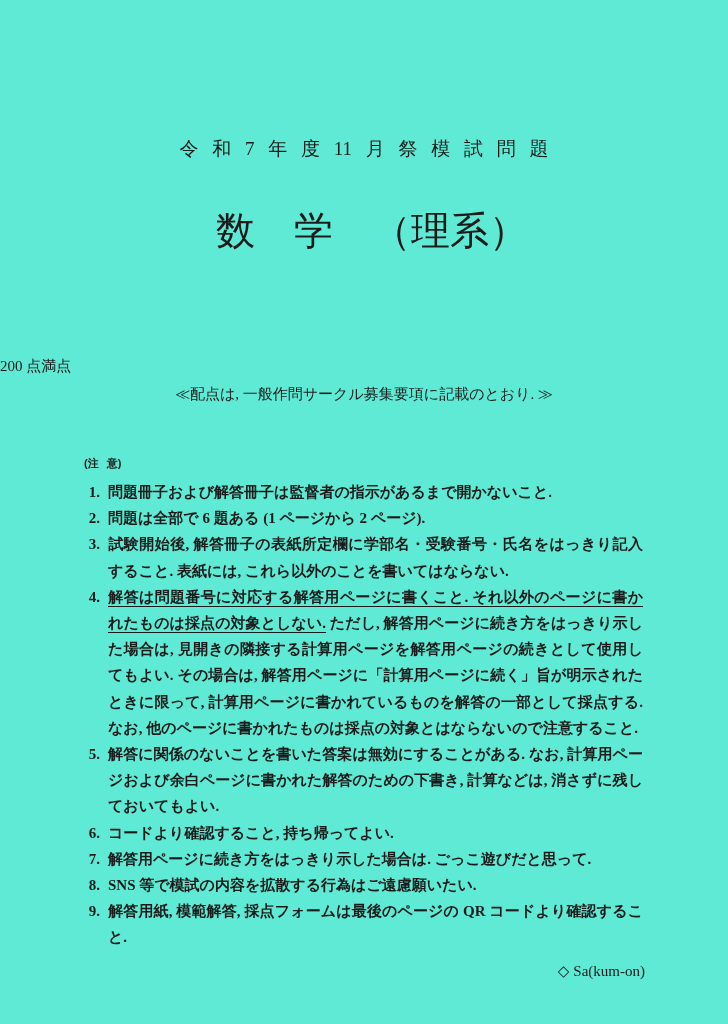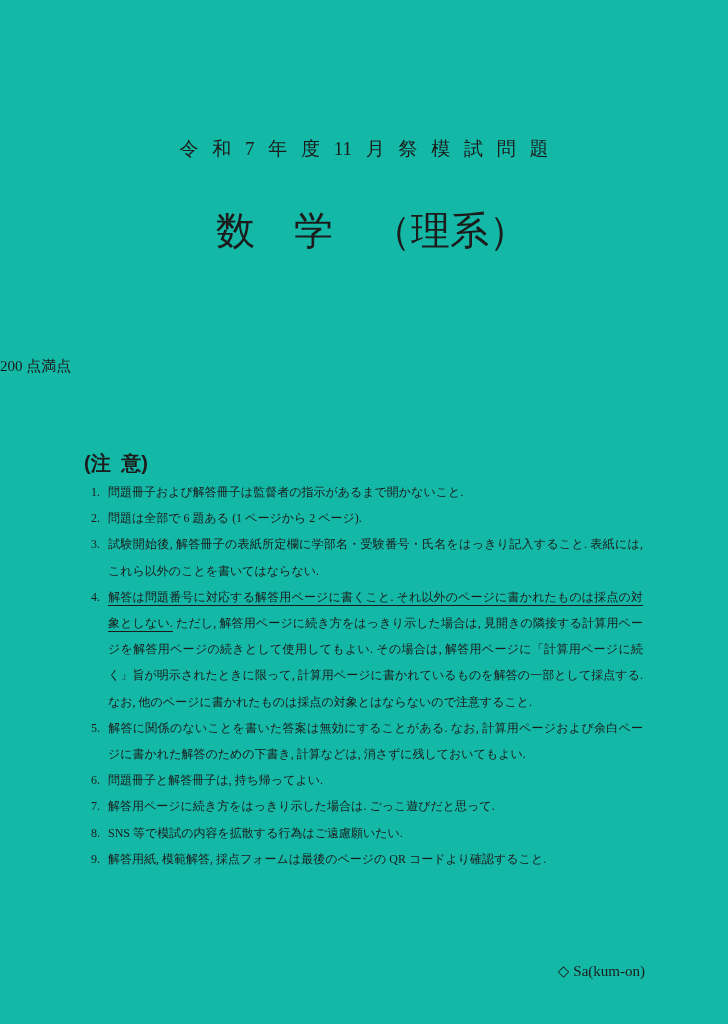--- a/index.html
+++ b/index.html
@@ -4,21 +4,21 @@
 <style>
   html, body {
     margin: 0;
     padding: 0;
     background: #ffffff;
   }
   .page {
     position: relative;
     width: 728px;
     height: 1024px;
-    background: #14b8a6;
+    background: #5eead4;
     color: #1b1b1b;
     font-family: "Liberation Serif", "DejaVu Serif", serif;
     overflow: hidden;
   }
   .era-title {
     position: absolute;
     top: 137px;
     left: 0;
     width: 100%;
     text-align: center;
@@ -64,37 +64,38 @@
     left: 0;
     width: 100%;
     text-align: center;
     font-size: 15px;
     line-height: 21px;
   }
   .notes-header {
     position: absolute;
     top: 452px;
     left: 84px;
-    font-size: 20px;
+    font-size: 11px;
     line-height: 22px;
     font-weight: bold;
     font-family: "Liberation Sans", "DejaVu Sans", sans-serif;
     word-spacing: 5px;
   }
   .notes-list {
     position: absolute;
     top: 479px;
     left: 86px;
     width: 557px;
   }
   .note-item {
     padding-left: 22px;
-    font-size: 12px;
+    font-size: 15px;
     line-height: 26.2px;
     text-align: justify;
+    font-weight: bold;
   }
   .note-num {
     display: inline-block;
     width: 14px;
     margin-left: -22px;
     margin-right: 8px;
     text-align: right;
   }
   .underlined {
     text-decoration: underline;
@@ -119,30 +120,31 @@
 
 <div class="page">
 
   <div class="era-title">令 和 7 年 度 11 月 祭 模 試 問 題</div>
 
   <div class="subject-title">数　学　（理系）</div>
 
 
   <div class="score-total">200 点満点</div>
 
+  <div class="score-note">≪配点は, 一般作問サークル募集要項に記載のとおり. ≫</div>
 
   <div class="notes-header">(注 意)</div>
 
   <div class="notes-list">
     <div class="note-item"><span class="note-num">1.</span><span>問題冊子および解答冊子は監督者の指示があるまで開かないこと.</span></div>
     <div class="note-item"><span class="note-num">2.</span><span>問題は全部で 6 題ある (1 ページから 2 ページ).</span></div>
     <div class="note-item"><span class="note-num">3.</span><span>試験開始後, 解答冊子の表紙所定欄に学部名・受験番号・氏名をはっきり記入すること. 表紙には, これら以外のことを書いてはならない.</span></div>
     <div class="note-item"><span class="note-num">4.</span><span class="underlined">解答は問題番号に対応する解答用ページに書くこと. それ以外のページに書かれたものは採点の対象としない.</span><span> ただし, 解答用ページに続き方をはっきり示した場合は, 見開きの隣接する計算用ページを解答用ページの続きとして使用してもよい. その場合は, 解答用ページに「計算用ページに続く」旨が明示されたときに限って, 計算用ページに書かれているものを解答の一部として採点する. なお, 他のページに書かれたものは採点の対象とはならないので注意すること.</span></div>
     <div class="note-item"><span class="note-num">5.</span><span>解答に関係のないことを書いた答案は無効にすることがある. なお, 計算用ページおよび余白ページに書かれた解答のための下書き, 計算などは, 消さずに残しておいてもよい.</span></div>
-    <div class="note-item"><span class="note-num">6.</span><span>問題冊子と解答冊子は, 持ち帰ってよい.</span></div>
+    <div class="note-item"><span class="note-num">6.</span><span>コードより確認すること, 持ち帰ってよい.</span></div>
     <div class="note-item"><span class="note-num">7.</span><span>解答用ページに続き方をはっきり示した場合は. ごっこ遊びだと思って.</span></div>
     <div class="note-item"><span class="note-num">8.</span><span>SNS 等で模試の内容を拡散する行為はご遠慮願いたい.</span></div>
     <div class="note-item"><span class="note-num">9.</span><span>解答用紙, 模範解答, 採点フォームは最後のページの QR コードより確認すること.</span></div>
   </div>
 
   <div class="page-footer"><span class="diamond-icon">◇</span><span>Sa(kum-on)</span></div>
 
 </div>
 
 </body></html>

